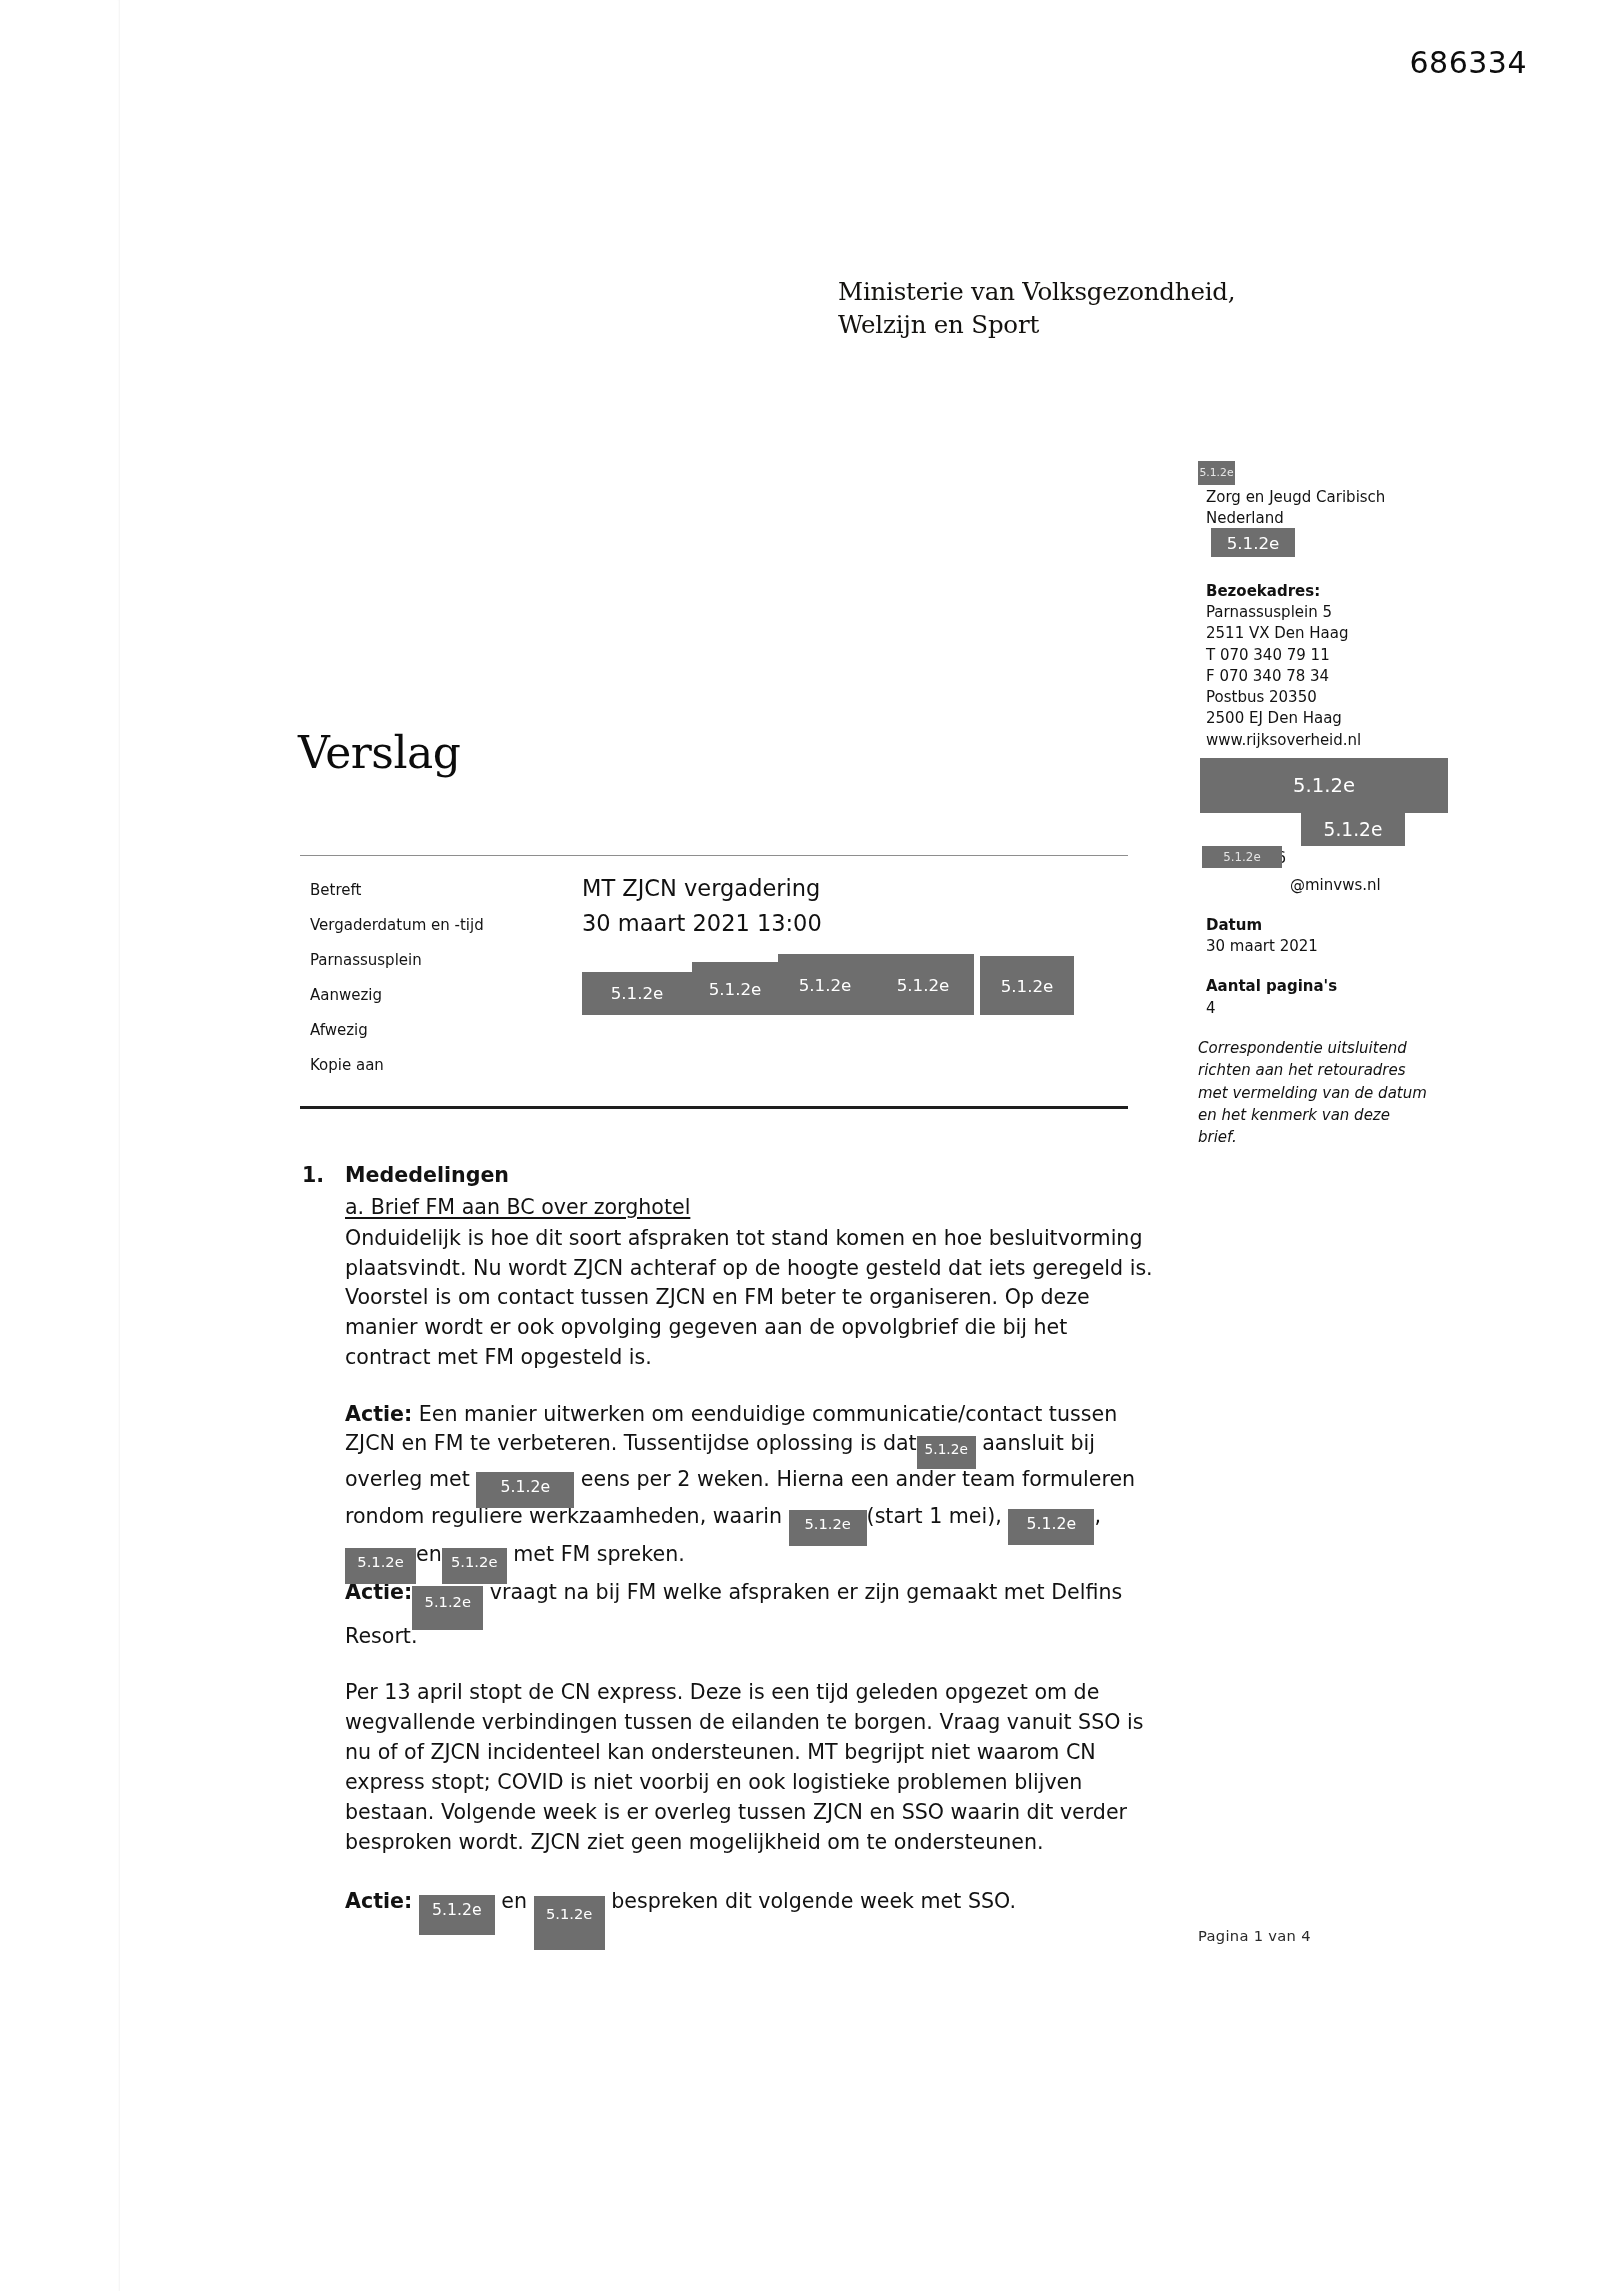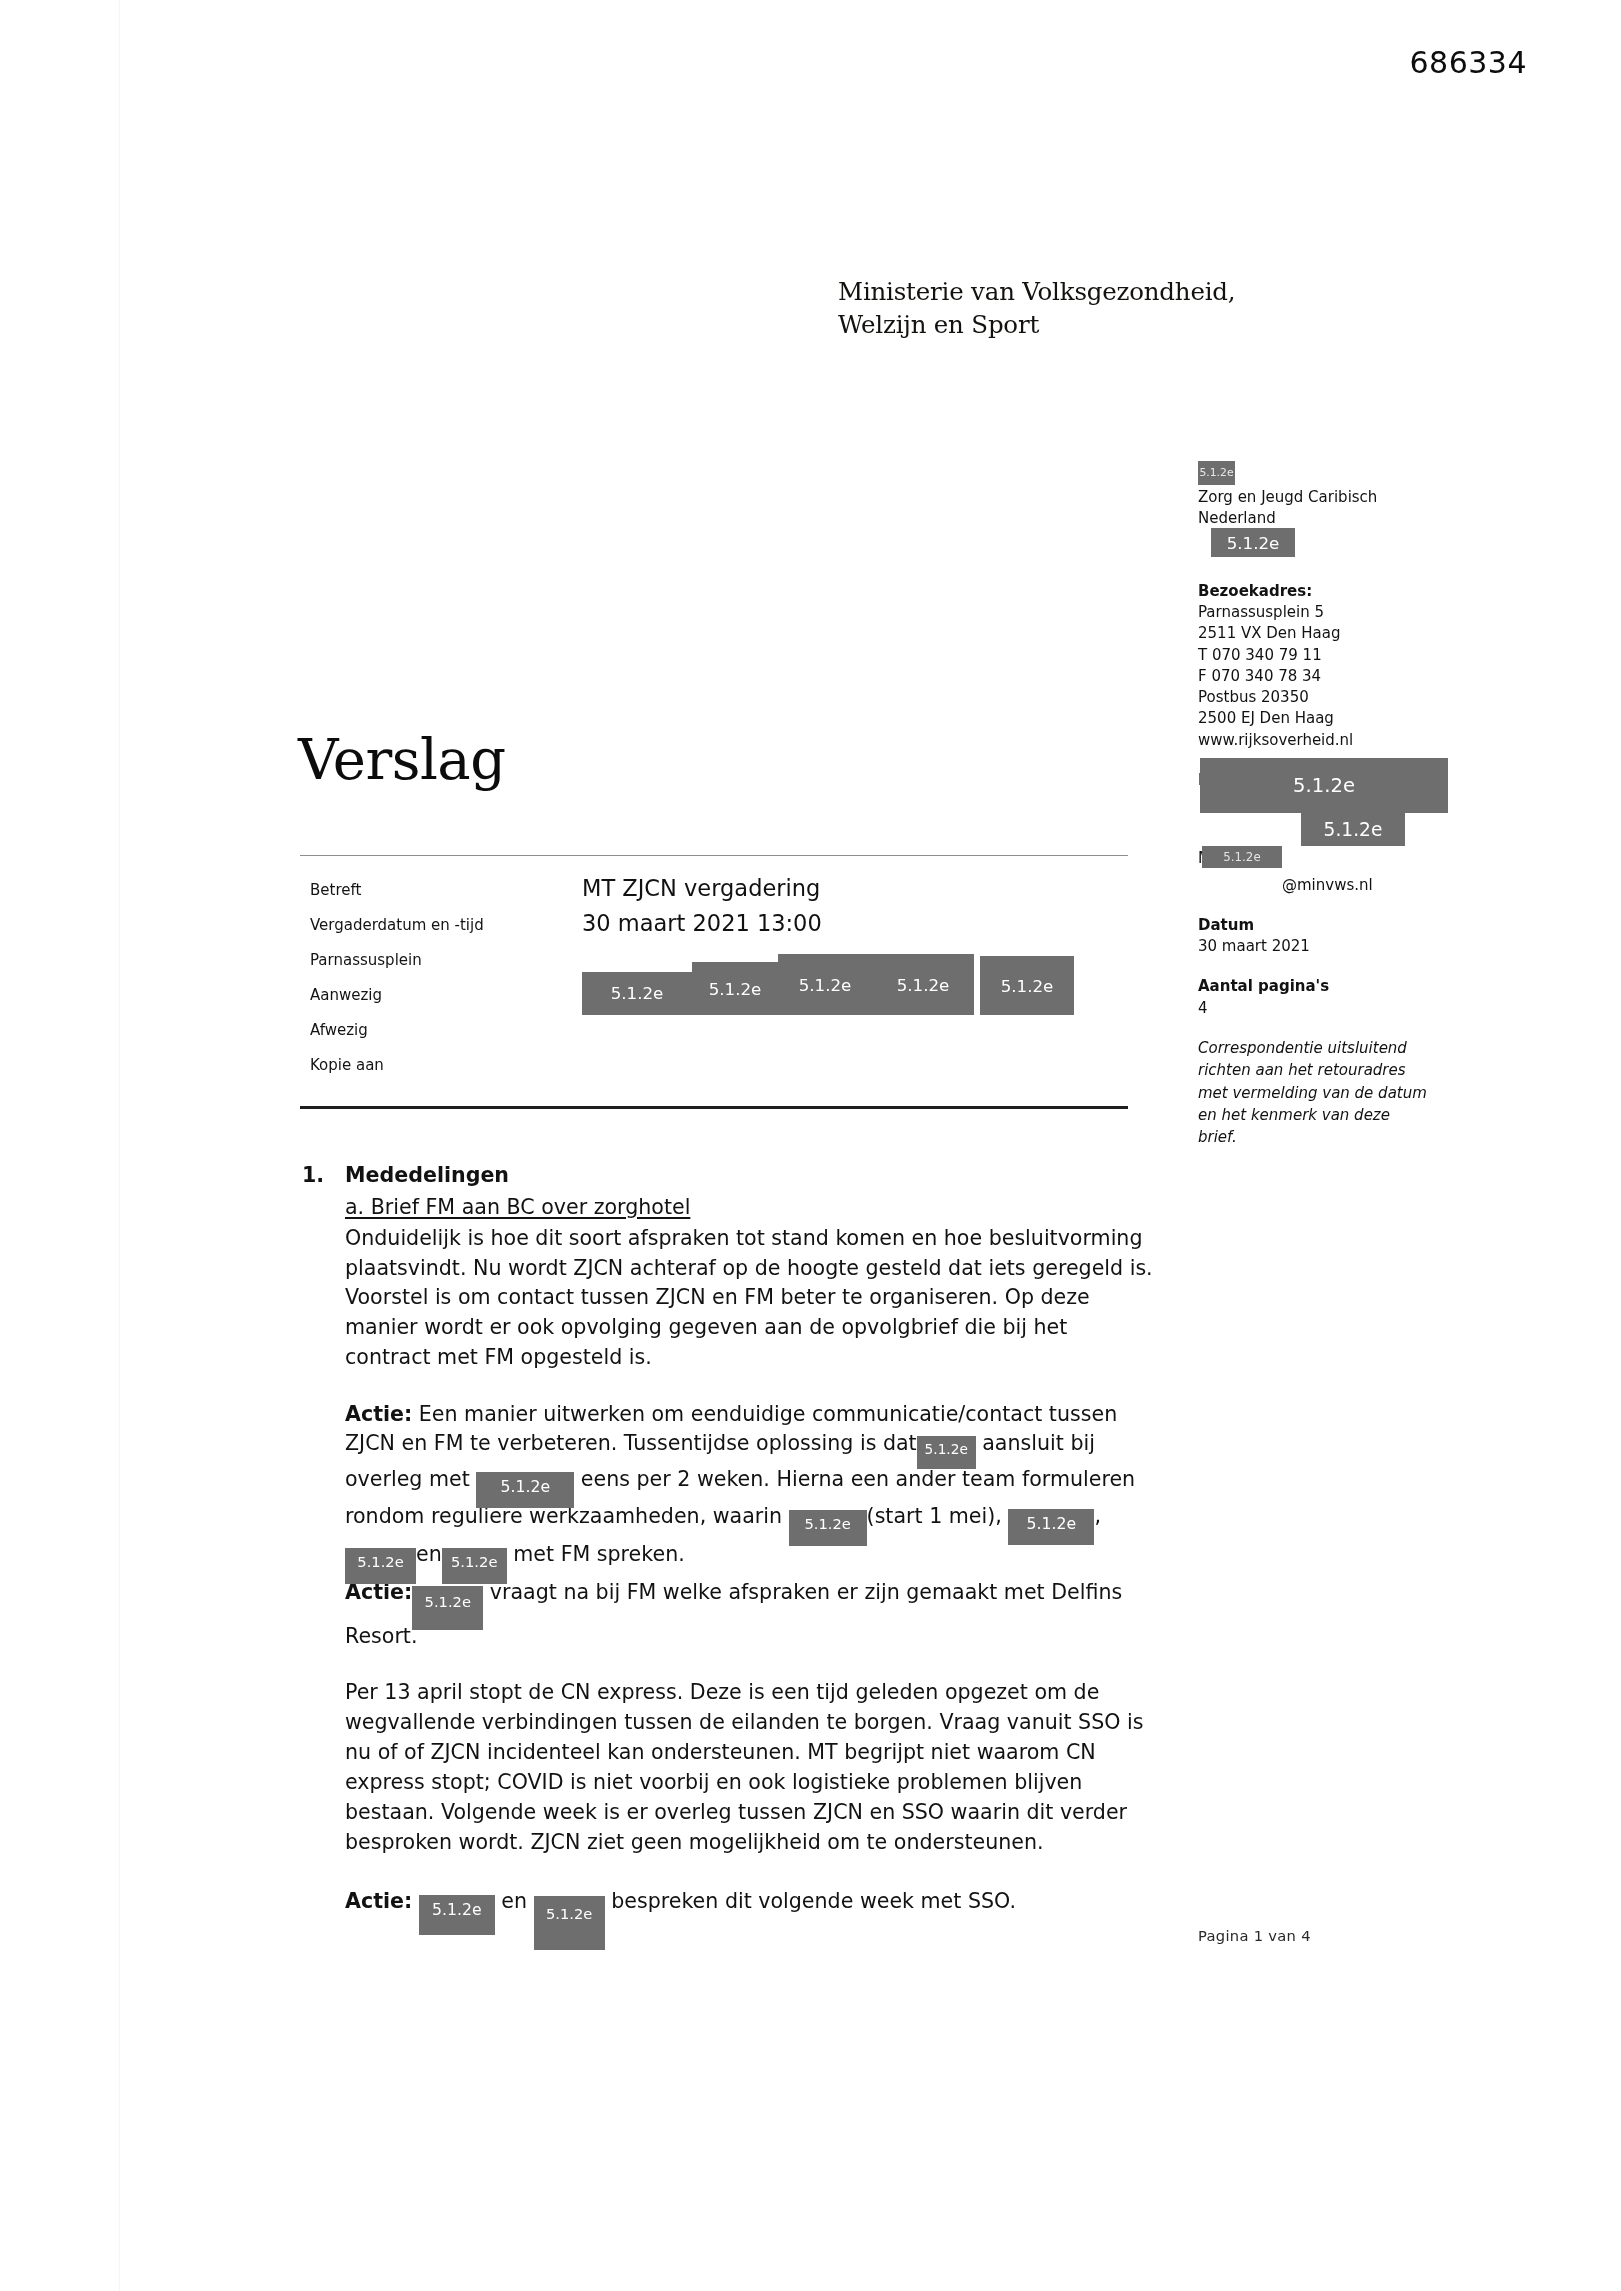--- a/index.html
+++ b/index.html
@@ -56,21 +56,21 @@
     position: absolute;
     left: 1198px;
     top: 461px;
     width: 265px;
     font-family: "DejaVu Sans", sans-serif;
     font-size: 15px;
     line-height: 1.42;
     color: #121212;
   }
   .sidebar .bold { font-weight: bold; }
-  .sidebar .blk { margin-bottom: 18.6px; }
+  .sidebar .blk { margin-bottom: 18.6px; margin-left: 8px; }
   .sidebar .italic-note {
     font-style: italic;
     line-height: 1.47;
   }
   .sidebar .org-line { white-space: nowrap; }
 
   .sb-r1 {
     position: absolute;
     left: 1198px; top: 461px;
     width: 37px; height: 23.5px;
@@ -115,21 +115,21 @@
     font-size: 11.8px;
     display: flex; align-items: center; justify-content: center;
   }
 
   
   .verslag-title {
     position: absolute;
     left: 298px;
     top: 727px;
     font-family: "DejaVu Serif", serif;
-    font-size: 56px;
+    font-size: 44px;
     color: #0c0c0c;
     letter-spacing: -0.5px;
   }
   .rule-top {
     position: absolute;
     left: 300px;
     top: 855px;
     width: 828px;
     height: 1px;
     background: #8e8e8e;

